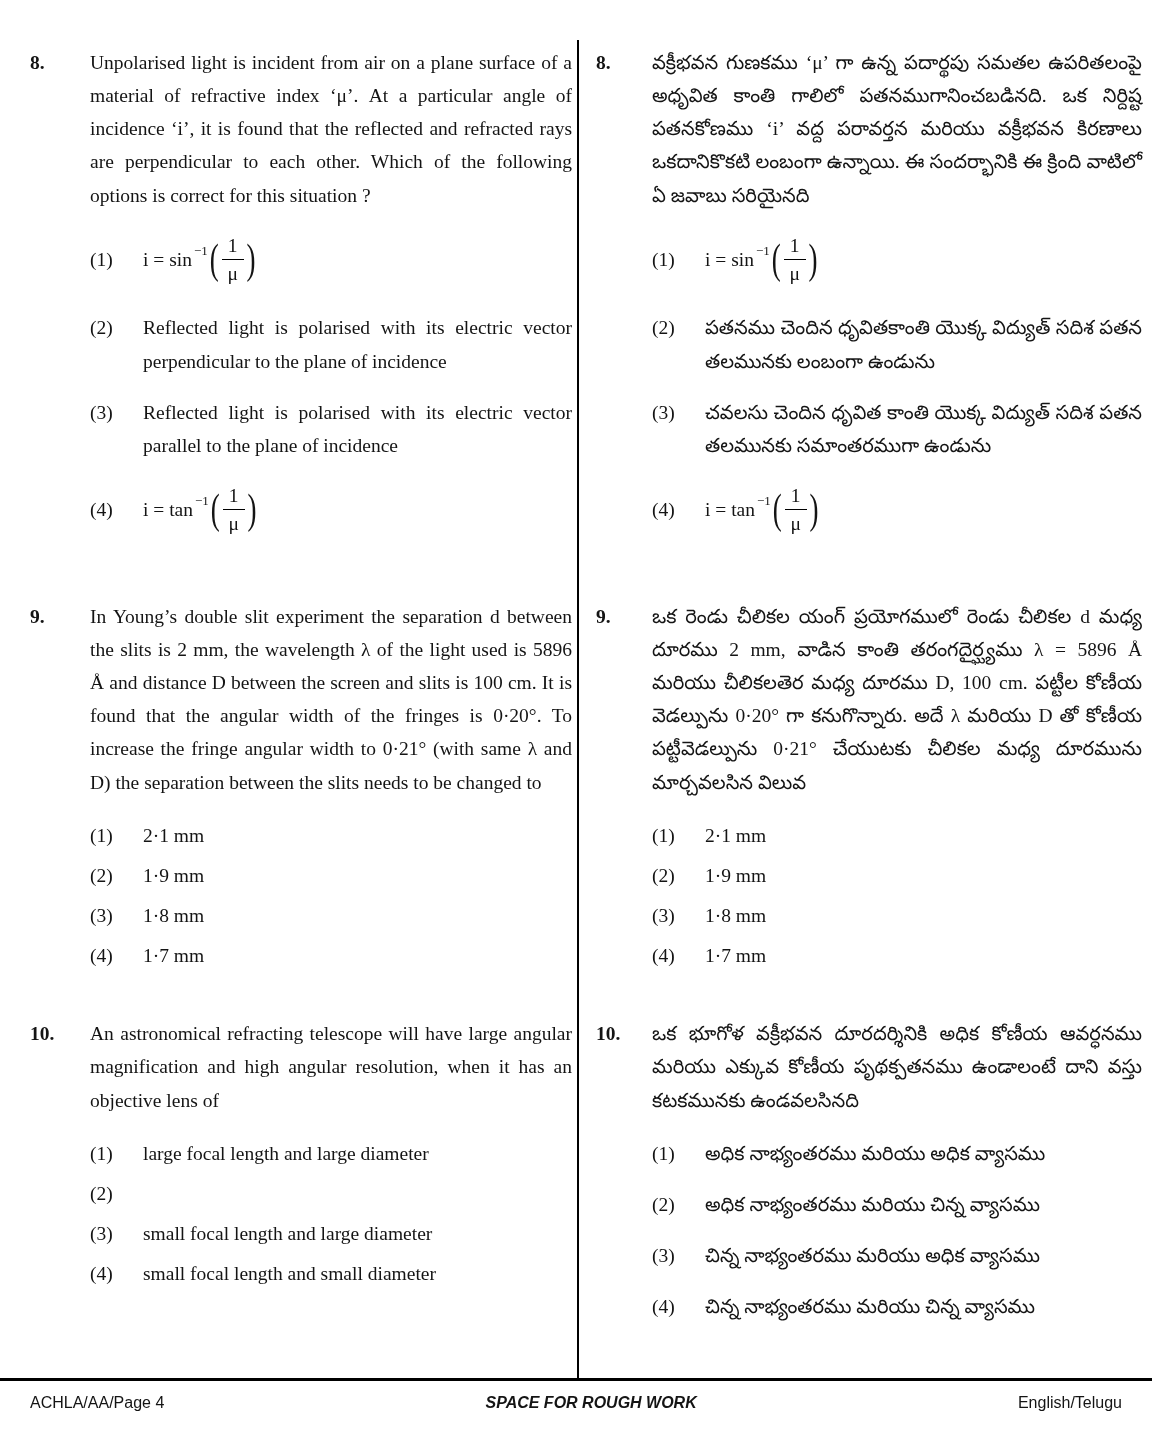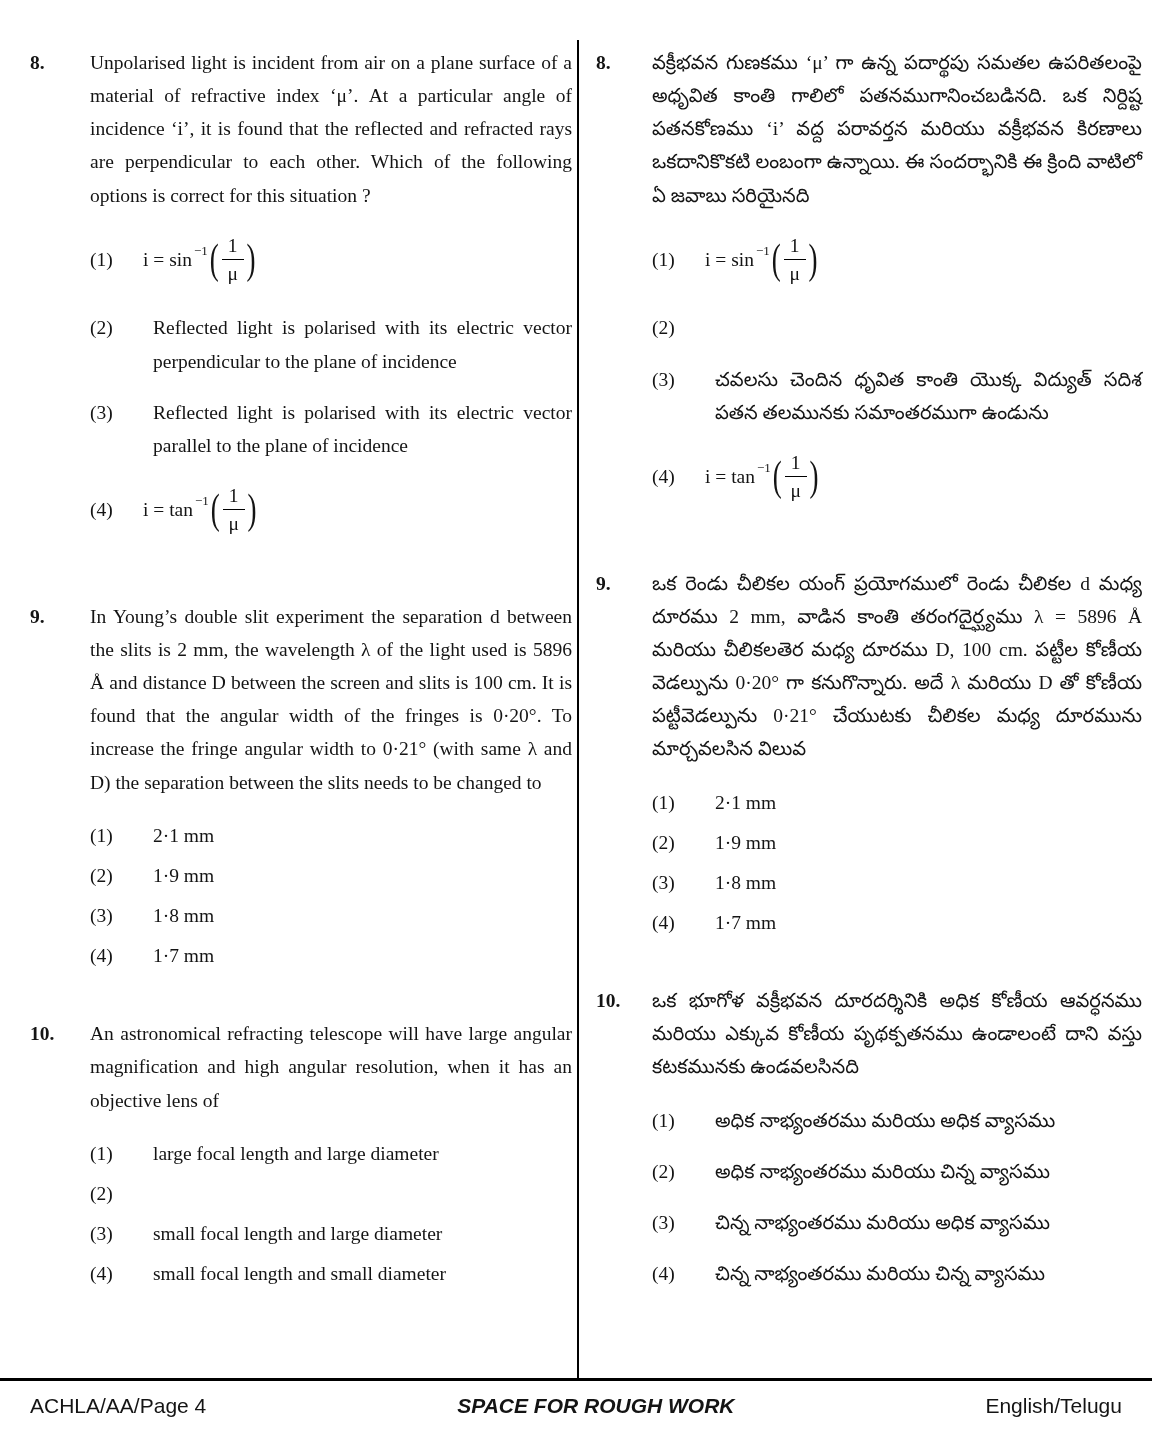--- a/index.html
+++ b/index.html
@@ -29,21 +29,21 @@
     height: 1338px;
     background: #000;
   }
   .q { display: flex; margin-bottom: 38px; }
   .qnum { width: 60px; flex: none; font-weight: bold; line-height: 1.7; }
   .col-right .qnum { width: 56px; }
   .qbody { flex: 1; min-width: 0; }
   .qtext { text-align: justify; line-height: 1.7; margin-bottom: 20px; }
   .opt { display: flex; line-height: 1.7; margin-bottom: 7px; }
   .opt-label { width: 53px; flex: none; }
-  .opt-text { flex: 1; text-align: justify; margin-left: 10px; }
+  .opt-text { flex: 1; text-align: justify; }
   .opt.gap { margin-bottom: 18px; }
   .opt.formula-row { align-items: center; margin-top: 22px; margin-bottom: 26px; }
   
   .formula { display: inline-flex; align-items: center; justify-content: flex-end; }
   .f-pre { line-height: 1; }
   .f-sup { font-size: 13px; line-height: 1; transform: translateY(-9px); margin: 0 1px 0 2px; }
   .paren {
     display: inline-block;
     font-size: 27px;
     line-height: 1;
@@ -65,21 +65,21 @@
   }
   .footer {
     position: absolute;
     left: 30px;
     top: 1394px;
     width: 1092px;
     display: flex;
     justify-content: space-between;
     align-items: baseline;
     font-family: "Liberation Sans", sans-serif;
-    font-size: 21px;
+    font-size: 16px;
   }
   .footer .center { font-weight: bold; font-style: italic; }
 </style>
 </head>
 <body>
 
 <div class="page">
 
   <div class="col col-left">
 
@@ -192,20 +192,21 @@
             <span class="frac">
               <span class="num">1</span>
               <span class="den">μ</span>
             </span>
             <span class="paren">)</span>
           </span>
         </div>
 
         <div class="opt gap">
           <span class="opt-label">(2)</span>
+          <span class="opt-text">పతనము చెందిన ధృవితకాంతి యొక్క విద్యుత్ సదిశ పతన తలమునకు లంబంగా ఉండును</span>
         </div>
 
         <div class="opt gap">
           <span class="opt-label">(3)</span>
           <span class="opt-text">చవలసు చెందిన ధృవిత కాంతి యొక్క విద్యుత్ సదిశ పతన తలమునకు సమాంతరముగా ఉండును</span>
         </div>
 
         <div class="opt formula-row">
           <span class="opt-label">(4)</span>
           <span class="formula">

